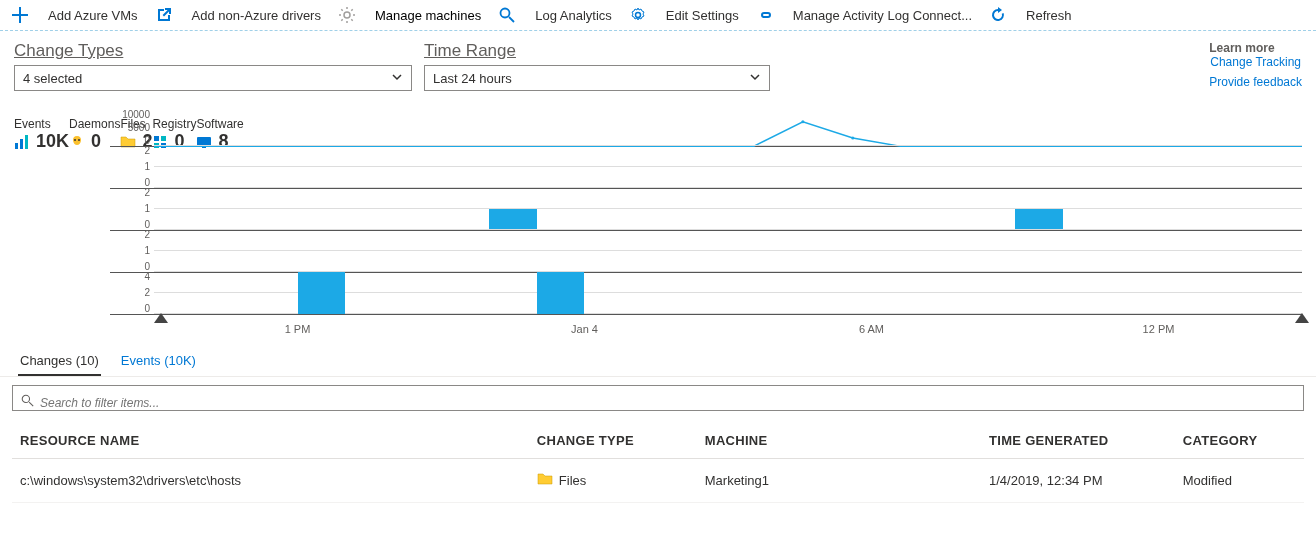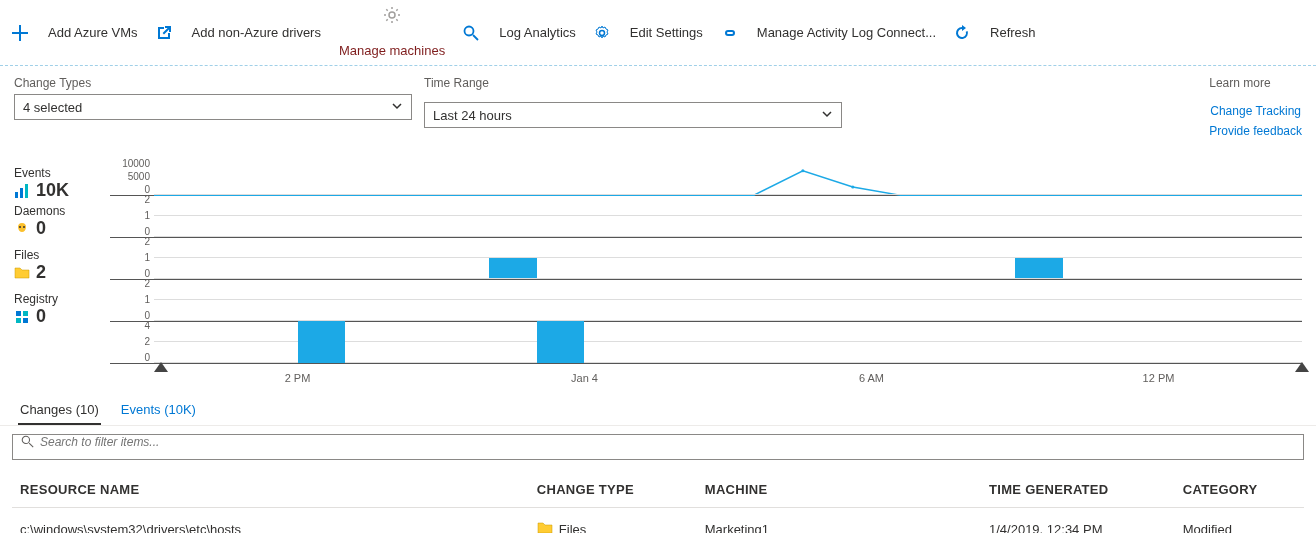--- a/index.html
+++ b/index.html
@@ -18,46 +18,46 @@
     border-bottom: 1px dashed #a0d0e8;
   }
   .toolbar-item {
     display: flex;
     align-items: center;
     gap: 20px;
     cursor: pointer;
     color: #323130;
     white-space: nowrap;
   }
-  .toolbar-item.disabled { color: #7f1d1d; cursor: default; flex-direction: column; }
+  .toolbar-item.disabled { color: #000000; cursor: default; }
   .toolbar-icon { width: 16px; height: 16px; display: inline-flex; align-items: center; justify-content: center; }
   .filters {
     display: flex;
     gap: 12px;
     padding: 10px 14px;
     align-items: flex-start;
   }
   .filter-block { display: flex; flex-direction: column; gap: 4px; }
-  .filter-label { font-size: 12px; color: #605e5c; }
+  .filter-label { font-size: 17px; color: #605e5c; text-decoration: underline; }
   .select-box {
     display: flex; align-items: center; justify-content: space-between;
     border: 1px solid #8a8886; background: #fff; height: 26px;
     padding: 0 8px; cursor: pointer;
   }
   .select-box.w1 { width: 398px; }
-  .select-box.w2 { width: 418px; margin-top: 8px; }
+  .select-box.w2 { width: 346px; }
   .learn-more { margin-left: auto; text-align: left; font-size: 12px; }
-  .learn-more .lm-title { color: #605e5c; margin-bottom: 14px; }
+  .learn-more .lm-title { color: #605e5c; margin-bottom: 0; font-weight: bold; }
   .learn-more a { color: #0078d4; text-decoration: none; display: block; margin-bottom: 6px; cursor: pointer; text-align: center; }
 
   .summary-chart {
     display: flex;
     padding: 6px 14px 0 14px;
   }
-  .summary-col { width: 96px; display: flex; flex-direction: column; gap: 0; }
+  .summary-col { width: 96px; display: flex; flex-direction: row; gap: 0; }
   .summary-row { margin-bottom: 2px; }
   .summary-row .label { font-size: 12px; color: #323130; display:block; padding-top:6px;}
   .summary-row .value { font-size: 18px; font-weight: 600; display: flex; align-items: center; gap: 6px; }
   .summary-row .value .icon { width: 16px; height: 16px; display:inline-block; }
 
   .chart-col { flex: 1; position: relative; }
   .chart-panel { height: 42px; border-bottom: 1px solid #555; position: relative; }
   .chart-panel.events { height: 36px; }
   .yticks { position: absolute; left: 0; top: 0; bottom: 0; width: 44px; font-size: 10px; color: #605e5c; }
   .yticks span { position: absolute; right: 4px; }
@@ -70,21 +70,21 @@
 
   .tabs {
     display: flex; gap: 18px; padding: 8px 18px 0 18px; border-bottom: 1px solid #edebe9; text-align: right;
   }
   .tab { padding: 6px 2px; cursor: pointer; font-size: 13px; }
   .tab.active { border-bottom: 2px solid #323130; color: #323130; }
   .tab.secondary { color: #0078d4; }
 
   .search-wrap { padding: 8px 12px; }
   .search-box {
-    display: flex; align-items: flex-start; gap: 6px;
+    display: flex; align-items: flex-end; gap: 6px;
     border: 1px solid #8a8886; height: 26px; padding: 0 8px;
   }
   .search-box input { border: none; outline: none; flex:1; font-size: 12px; font-style: italic; color: #605e5c; background: transparent; }
 
   table.grid { width: calc(100% - 24px); margin: 4px 12px; border-collapse: collapse; }
   table.grid th { text-align: left; font-size: 13px; font-weight: 600; letter-spacing: .3px; padding: 10px 8px; border-bottom: 1px solid #e1dfdd; color: #323130; }
   table.grid td { padding: 12px 8px; border-bottom: 1px solid #f3f2f1; font-size: 13px; }
   .file-cell { display:flex; align-items:center; gap:6px; }
 
   
@@ -222,20 +222,30 @@
     <div class="summary-row" style="height:42px">
       <span class="label">Registry</span>
       <span class="value">
           <span class="icon"><svg width="16" height="16" viewBox="0 0 16 16">
               <rect x="2" y="2" width="5" height="5" fill="#0078d4"></rect>
               <rect x="9" y="2" width="5" height="5" fill="#00b7c3"></rect>
               <rect x="2" y="9" width="5" height="5" fill="#00b7c3"></rect>
               <rect x="9" y="9" width="5" height="5" fill="#0078d4"></rect>
             </svg></span>
           <span>0</span>
+        </span>
+    </div>
+    <div class="summary-row" style="height:42px">
+      <span class="label">Software</span>
+      <span class="value">
+          <span class="icon"><svg width="16" height="16" viewBox="0 0 16 16">
+              <rect x="1" y="3" width="14" height="9" rx="1" fill="#0078d4"></rect>
+              <rect x="6" y="12" width="4" height="2" fill="#0078d4"></rect>
+            </svg></span>
+          <span>8</span>
         </span>
     </div>
   </div>
 
   <div class="chart-col">
 
     <div class="chart-panel events">
       <div class="yticks">
         <span style="top:-2px">10000</span>
         <span style="top:11px">5000</span>
@@ -321,21 +331,21 @@
           <div class="gridline" style="bottom: 0px;"></div>
           <div class="gridline" style="bottom: 21px;"></div>
           <div class="gridline" style="bottom: 42px;"></div>
           <div class="bar" style="left: 12.5%; width: 4.16667%; height: 42px;"></div>
           <div class="bar" style="left: 33.3333%; width: 4.16667%; height: 42px;"></div>
         </div>
     </div>
 
     <div class="xaxis">
       <div class="tri" style="left:0%;"></div>
-      <span class="tick" style="left:12.5%">2 PM</span>
+      <span class="tick" style="left:12.5%">1 PM</span>
       <span class="tick" style="left:37.5%">Jan 4</span>
       <span class="tick" style="left:62.5%">6 AM</span>
       <span class="tick" style="left:87.5%">12 PM</span>
       <div class="tri" style="right:-7px;"></div>
     </div>
   </div>
 </div>
 
 <div class="tabs">
   <div class="tab active">Changes (10)</div>

